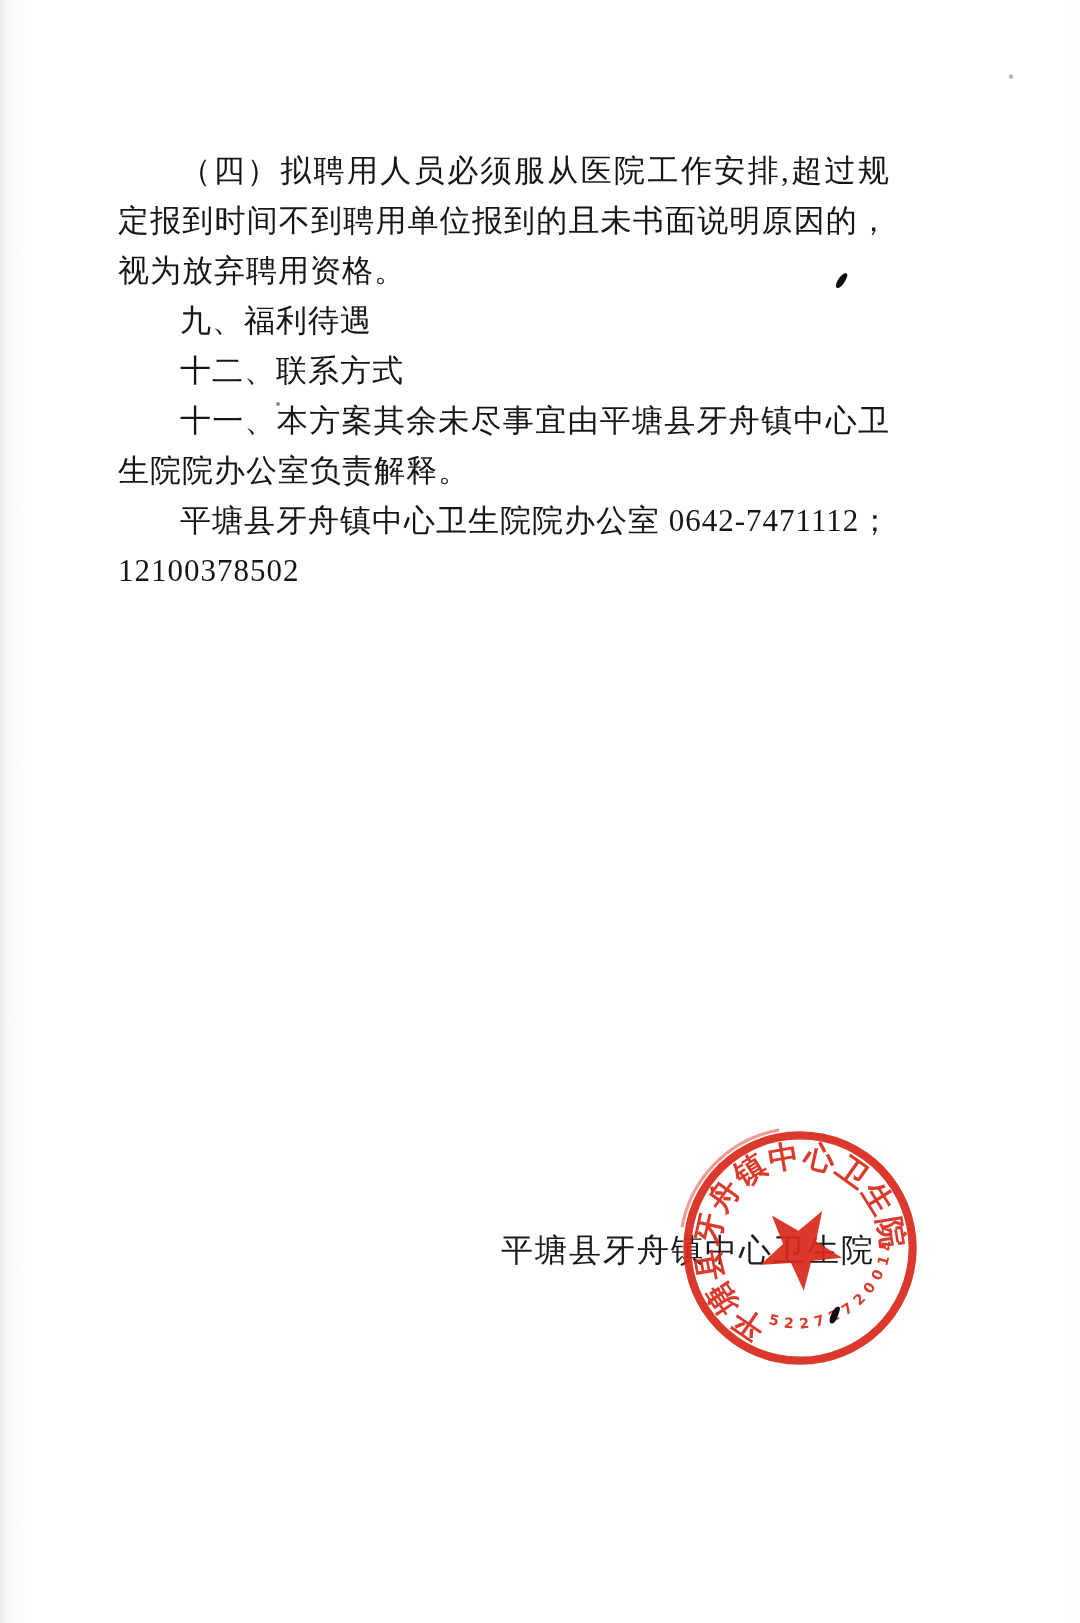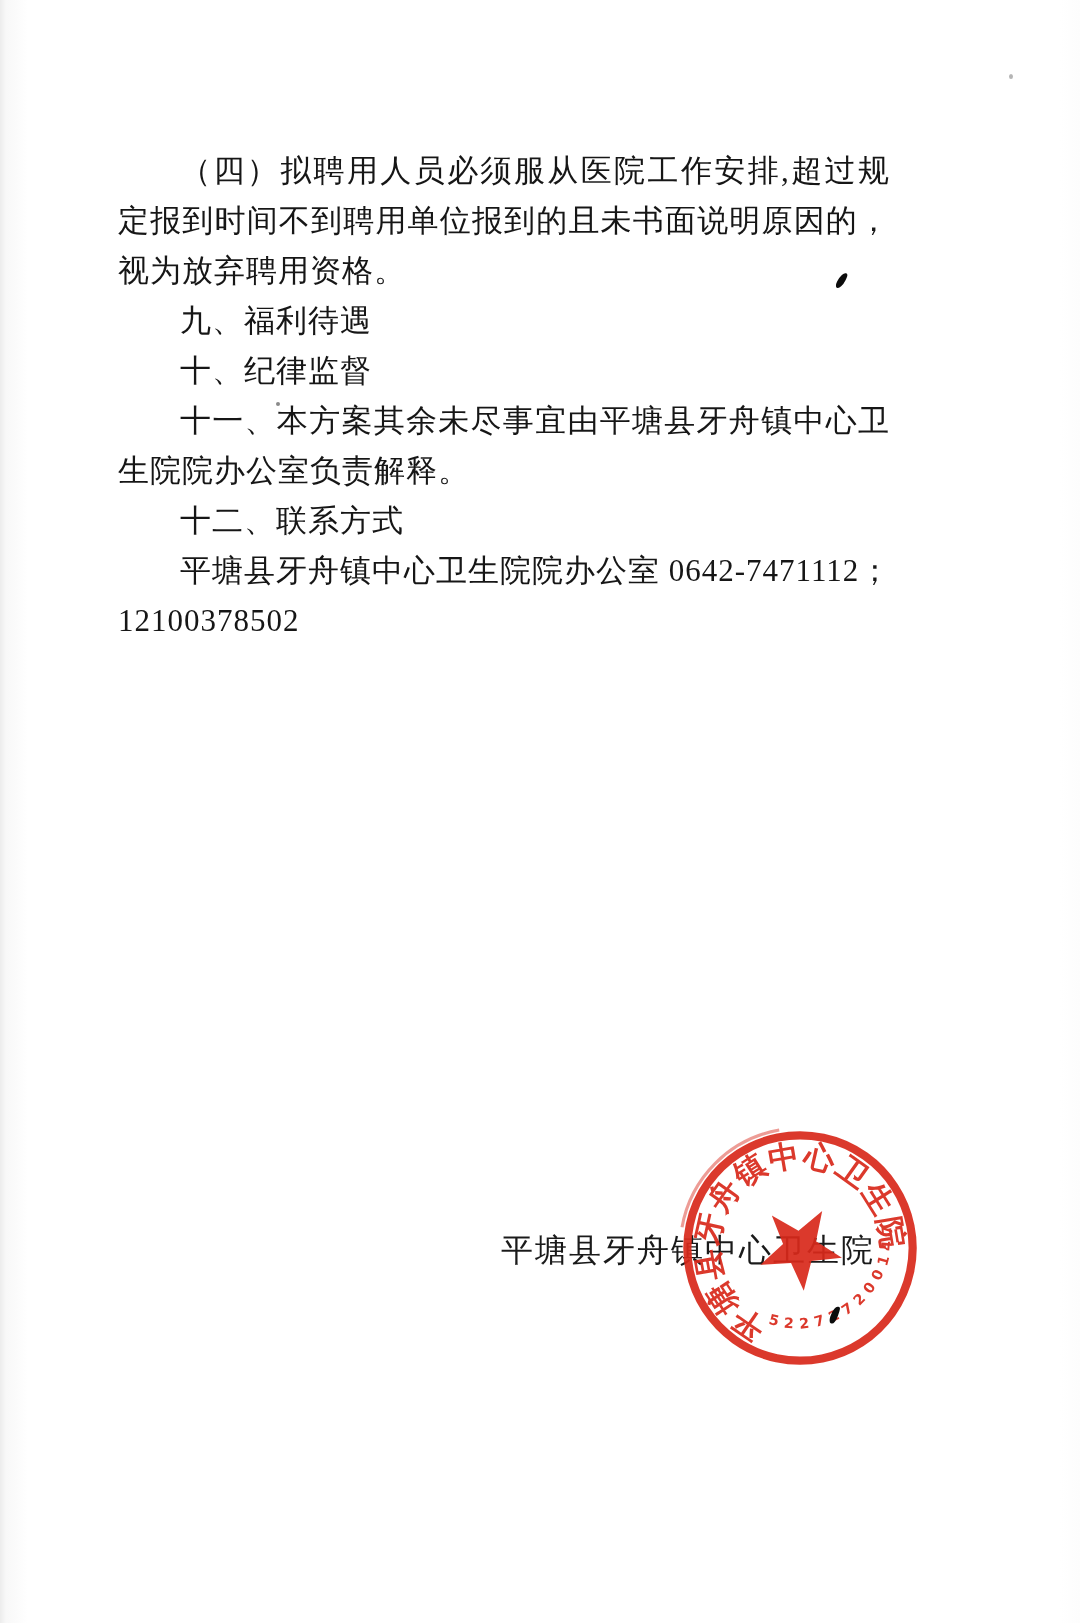--- a/index.html
+++ b/index.html
@@ -70,23 +70,22 @@
   }
 </style>
 </head>
 <body>
 
 <div class="page">
 
   <div class="content">
     <p>（四）拟聘用人员必须服从医院工作安排,超过规定报到时间不到聘用单位报到的且未书面说明原因的，视为放弃聘用资格。</p>
     <p class="heading">九、福利待遇</p>
-    <p class="heading">十、纪律监督</p>
+    <p class="heading">十二、联系方式</p>
     <p class="heading">十一、本方案其余未尽事宜由平塘县牙舟镇中心卫生院院办公室负责解释。</p>
-    <p class="heading">十二、联系方式</p>
     <p class="nowrap">平塘县牙舟镇中心卫生院院办公室 0642-7471112；</p>
     <p class="noindent">12100378502</p>
   </div>
 
   <div class="signature">
     <div>平塘县牙舟镇中心卫生院</div>
   </div>
 
   <div class="stamp">
     <svg viewBox="0 0 250 250" xmlns="http://www.w3.org/2000/svg">

